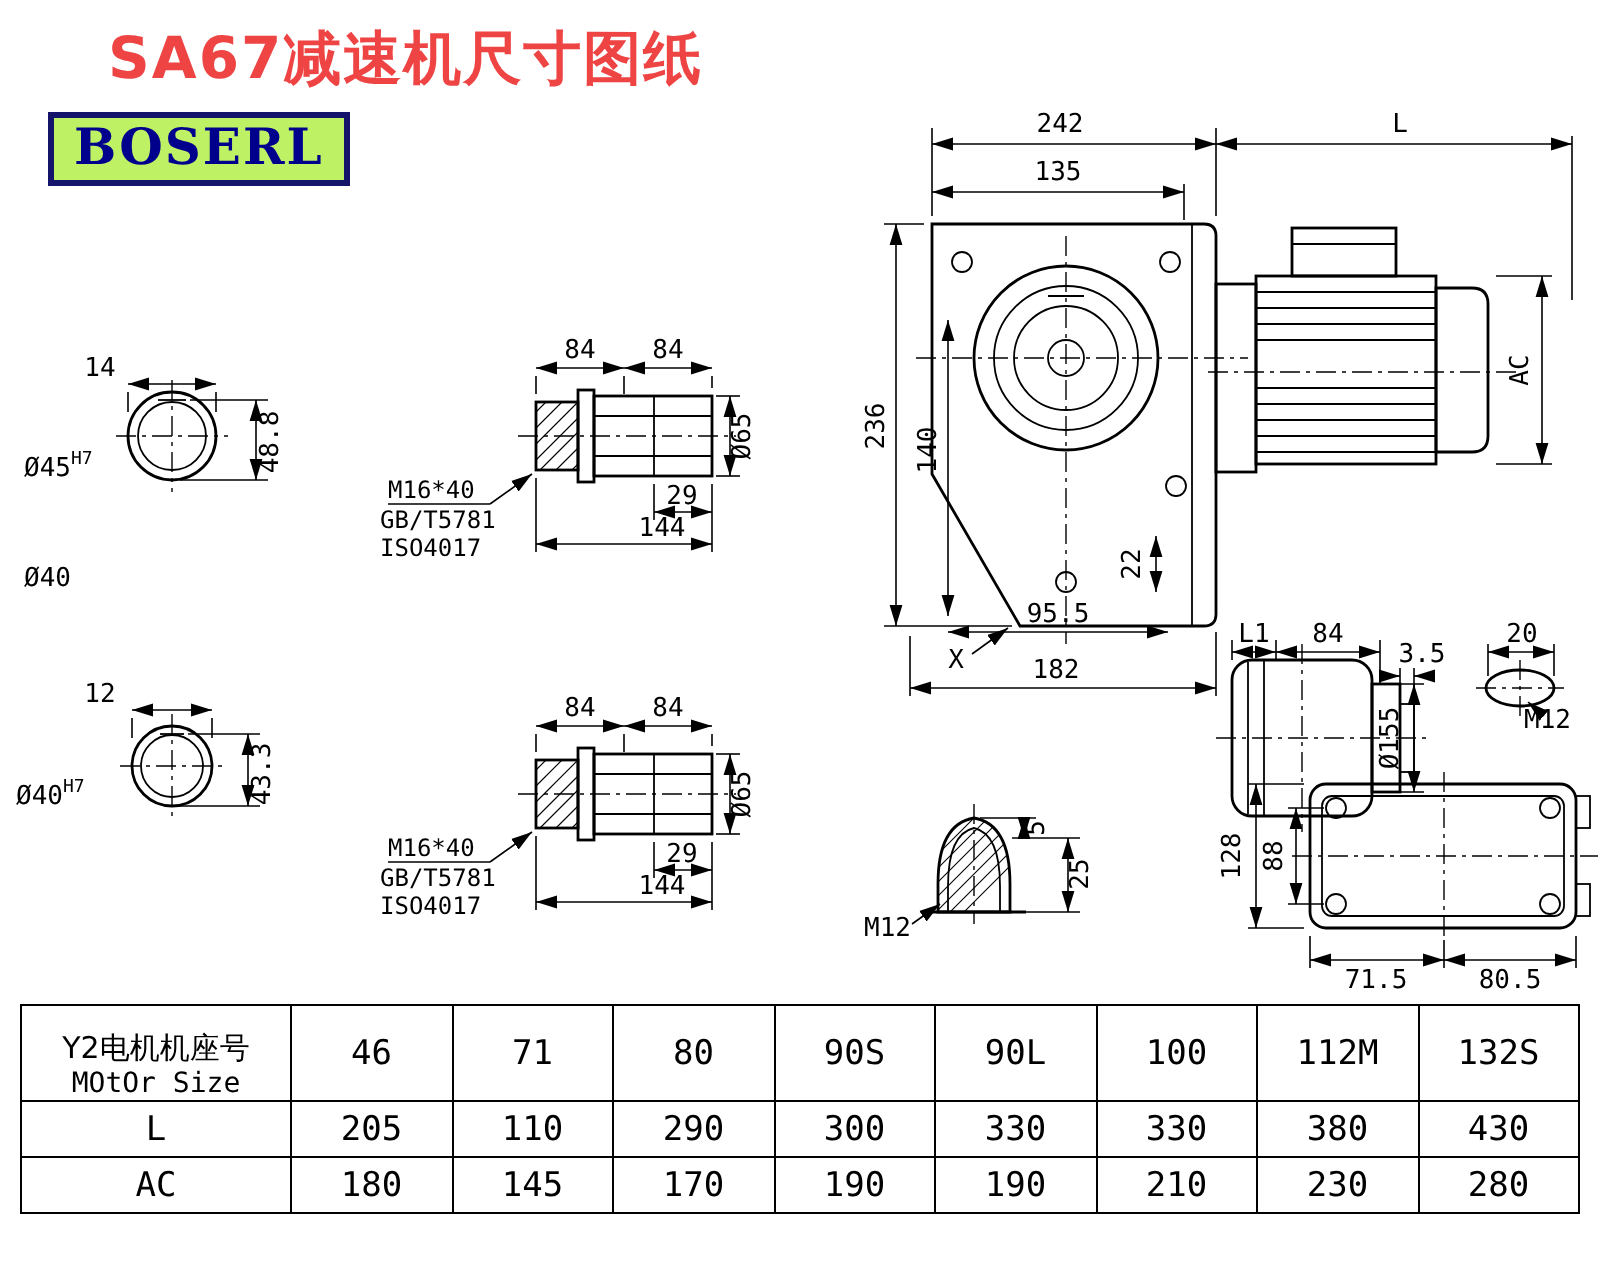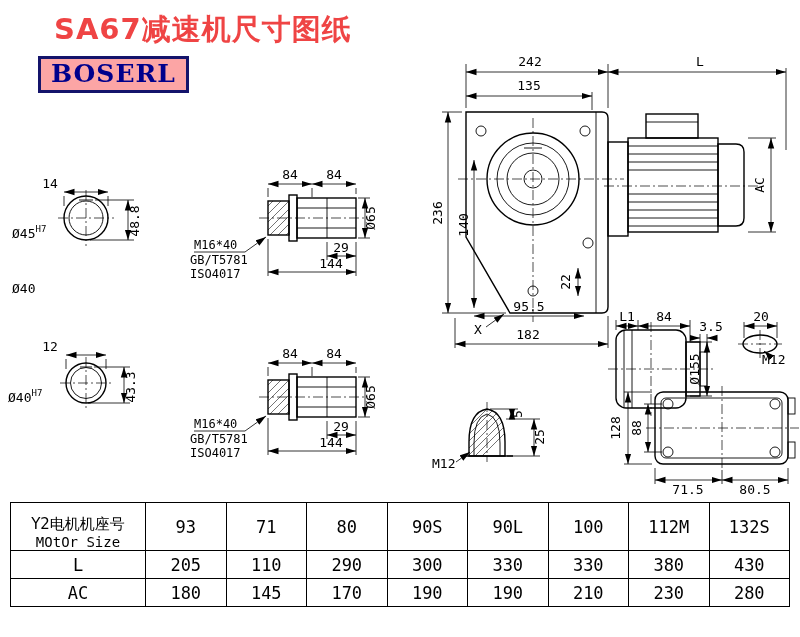--- a/index.html
+++ b/index.html
@@ -1,21 +1,21 @@
 <!DOCTYPE html>
 <html><head>
 <meta charset="utf-8">
 <style>
   * { margin:0; padding:0; box-sizing:border-box; }
   html,body { background:#fff; }
   body { width:800px; height:637px; font-family:"DejaVu Sans","Liberation Sans",sans-serif; }
   #stage { position:relative; width:800px; height:637px; background:#fff; overflow:hidden; }
 
   .title { position:absolute; left:38px; top:10px; font-size:29px; font-weight:bold; color:#ef4444; letter-spacing:1px; white-space:nowrap;margin-left:16px; }
-  .logo { position:absolute; left:38px; top:56px; border:3px solid #14146b; background:#fca5a5; padding:0 10px 2px 10px; }
+  .logo { position:absolute; left:24px; top:56px; border:3px solid #14146b; background:#bef264; padding:0 10px 2px 10px; }
   .logo span { font-family:"DejaVu Serif","Liberation Serif",serif; font-weight:bold; font-size:25px; color:#00008c; letter-spacing:1px; }
 
   svg.drawing { position:absolute; left:0; top:0; }
   svg text { font-family:"DejaVu Sans Mono","Liberation Mono",monospace; font-size:13px; fill:#000; }
   .thin  { stroke:#000; stroke-width:0.9; fill:none; }
   .med   { stroke:#000; stroke-width:1.4; fill:none; }
   .dim   { stroke:#000; stroke-width:0.8; fill:none; }
   .cl    { stroke:#000; stroke-width:0.7; stroke-dasharray:10 3 2 3; fill:none; }
   .hatch line { stroke:#000; stroke-width:0.55; }
   .lbl { font-size:12px; }
@@ -335,21 +335,21 @@
         <col>
         <col>
         <col>
     </colgroup>
     <thead>
       <tr>
         <th>
           <div class="cn-label">Y2电机机座号</div>
           <div class="en-label">MOtOr Size</div>
         </th>
-        <th>93</th>
+        <th>46</th>
         <th>71</th>
         <th>80</th>
         <th>90S</th>
         <th>90L</th>
         <th>100</th>
         <th>112M</th>
         <th>132S</th>
       </tr>
     </thead>
     <tbody>

